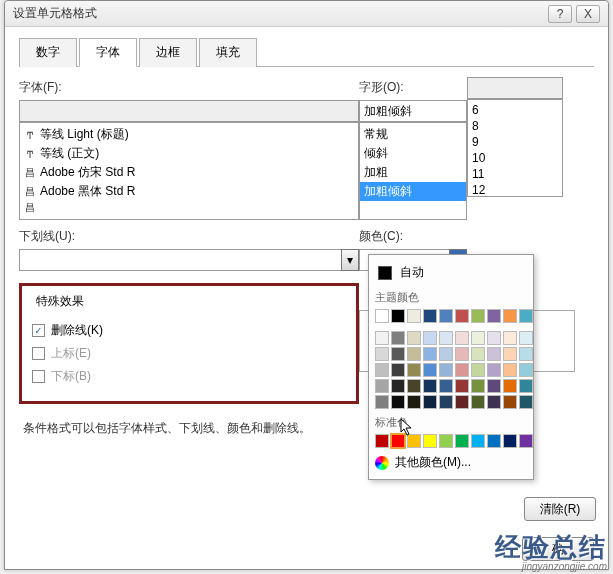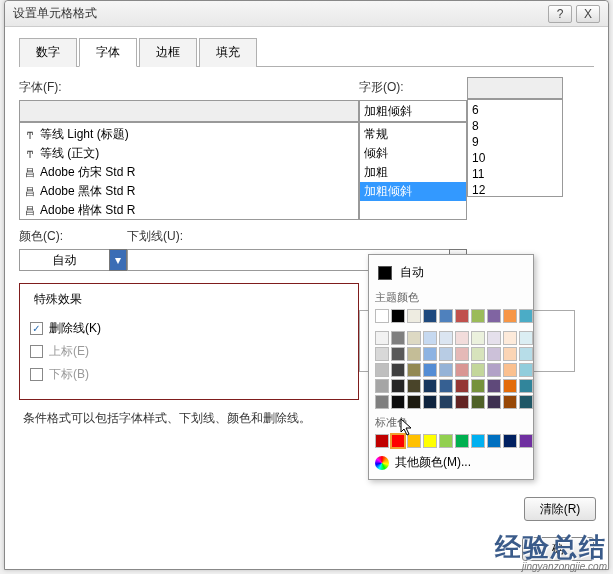--- a/index.html
+++ b/index.html
@@ -16,28 +16,28 @@
 .col { display: flex; flex-direction: column; }
 .label { margin: 2px 0 4px 0; color: #333; }
 .textbox { border: 1px solid #999; height: 22px; padding: 2px 4px; background: #fff; }
 .listbox { border: 1px solid #999; background: #fff; overflow-y: scroll; padding: 2px 0; }
 .listbox .item { padding: 1px 4px; display: flex; align-items: center; gap: 4px; }
 .listbox .item.selected { background: #3399ff; color: #fff; }
 .listbox .licon { width: 12px; height: 12px; display: inline-flex; align-items: center; justify-content: center; font-size: 10px; color: #333; }
 .combo { display: flex; }
 .combo .cb-input { flex: 1; border: 1px solid #999; border-right: none; height: 22px; padding: 2px 6px; background: #fff; text-align: center; }
 .combo .cb-btn { width: 18px; height: 22px; border: 1px solid #777; background: linear-gradient(#f8f8f8,#d8d8d8); display: flex; align-items: center; justify-content: center; }
-.fieldset { border: 1px solid #7f1d1d; padding: 8px 10px 10px 10px; }
+.fieldset { border: 3px solid #7f1d1d; padding: 8px 10px 10px 10px; }
 .fieldset .legend { margin: -16px 0 6px 0; background: #fff; display: inline-block; padding: 0 4px; }
 .checkbox-row { display: flex; align-items: center; gap: 6px; margin: 6px 0; }
 .cb { width: 13px; height: 13px; border: 1px solid #888; background: #fff; display: flex; align-items: center; justify-content: center; }
 .cb.checked::after { content: "✓"; font-size: 10px; color: #2a6db2; }
 .preview { border: 1px solid #aaa; height: 62px; margin-top: 4px; display:flex; align-items:center; justify-content:center; }
 .preview-line { width: 80px; height: 2px; background: #000; }
-.note { margin: 10px 4px; color: #333; }
+.note { margin: 16px 4px; color: #333; }
 .btn { min-width: 72px; height: 24px; border: 1px solid #888; background: linear-gradient(#fcfcfc,#e4e4e4); border-radius: 3px; display: inline-flex; align-items: center; justify-content: center; padding: 0 10px; cursor: pointer; }
 .bottom-btns { position: absolute; right: 12px; bottom: 48px; }
 .confirm-row { position: absolute; right: 14px; bottom: 8px; display:flex; gap:8px; }
 .watermark { position: absolute; right: 6px; bottom: 2px; text-align: right; pointer-events:none; }
 .watermark .big { font-size: 26px; font-weight: bold; color: #3a5b8a; font-family: "KaiTi","STKaiti",serif; letter-spacing: 2px; text-shadow: 1px 1px 0 #fff; }
 .watermark .small { font-size: 10px; color: #777; margin-top: -4px; font-style: italic; }
 
 
 .color-panel { position: absolute; left: 368px; top: 254px; width: 166px; background: #fdfdfd; border: 1px solid #999; box-shadow: 2px 2px 6px rgba(0,0,0,0.25); padding: 4px; z-index: 10; }
 .cp-auto { display: flex; align-items: center; gap: 8px; padding: 4px; border: 1px solid transparent; }
@@ -88,21 +88,20 @@
           <div class="item">
               <span class="licon">昌</span>
               <span>Adobe 仿宋 Std R</span>
             </div>
           <div class="item">
               <span class="licon">昌</span>
               <span>Adobe 黑体 Std R</span>
             </div>
           <div class="item">
               <span class="licon">昌</span>
-              <span>Adobe 楷体 Std R</span>
             </div>
 
         </div>
       </div>
 
       <div class="col" style="width:108px">
         <div class="label">字形(O):</div>
         <input class="textbox" value="加粗倾斜" style="">
         <div class="listbox" style="height:98px">
           <div class="item">
@@ -139,35 +138,35 @@
               <span>11</span>
             </div>
           <div class="item">
               <span>12</span>
             </div>
         </div>
       </div>
     </div>
 
     <div class="row" style="margin-top:6px">
+      <div class="col" style="width:340px">
+        <div class="label">下划线(U):</div>
+        <div class="combo">
+          <div class="cb-input" style="text-align:left"></div>
+          <div class="cb-btn">
+              <span>▾</span>
+            </div>
+        </div>
+      </div>
       <div class="col" style="width:108px">
         <div class="label">颜色(C):</div>
         <div class="combo">
           <div class="cb-input">自动</div>
           <div class="cb-btn" style="background:#3b6db5">
               <span style="color:#fff">▾</span>
-            </div>
-        </div>
-      </div>
-      <div class="col" style="width:340px">
-        <div class="label">下划线(U):</div>
-        <div class="combo">
-          <div class="cb-input" style="text-align:left"></div>
-          <div class="cb-btn">
-              <span>▾</span>
             </div>
         </div>
       </div>
     </div>
 
     <div class="row" style="margin-top:12px">
       <div class="col" style="width:340px">
         <div class="fieldset">
           <div class="legend">特殊效果</div>
           <div class="checkbox-row">

